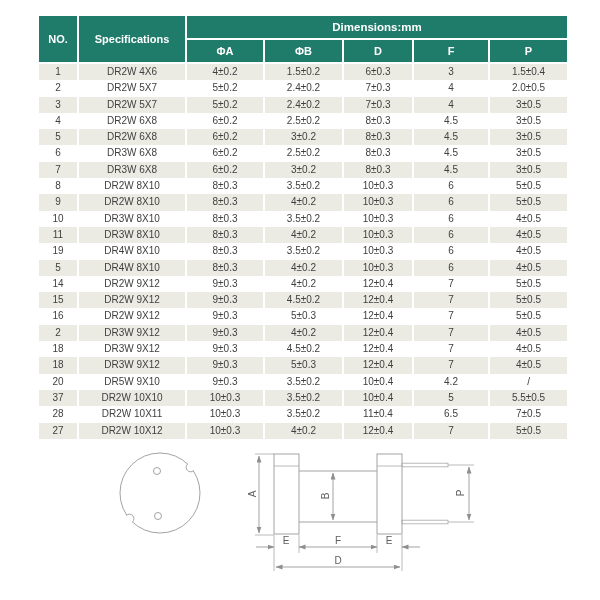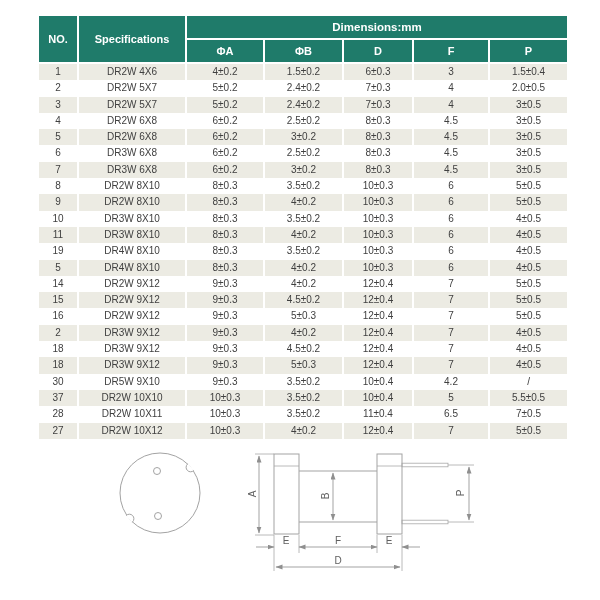--- a/index.html
+++ b/index.html
@@ -224,21 +224,21 @@
         <tr>
           <td>18</td>
           <td>DR3W 9X12</td>
           <td>9±0.3</td>
           <td>5±0.3</td>
           <td>12±0.4</td>
           <td>7</td>
           <td>4±0.5</td>
         </tr>
         <tr>
-          <td>30</td>
+          <td>20</td>
           <td>DR5W 9X10</td>
           <td>9±0.3</td>
           <td>3.5±0.2</td>
           <td>10±0.4</td>
           <td>4.2</td>
           <td>/</td>
         </tr>
         <tr>
           <td>37</td>
           <td>DR2W 10X10</td>

